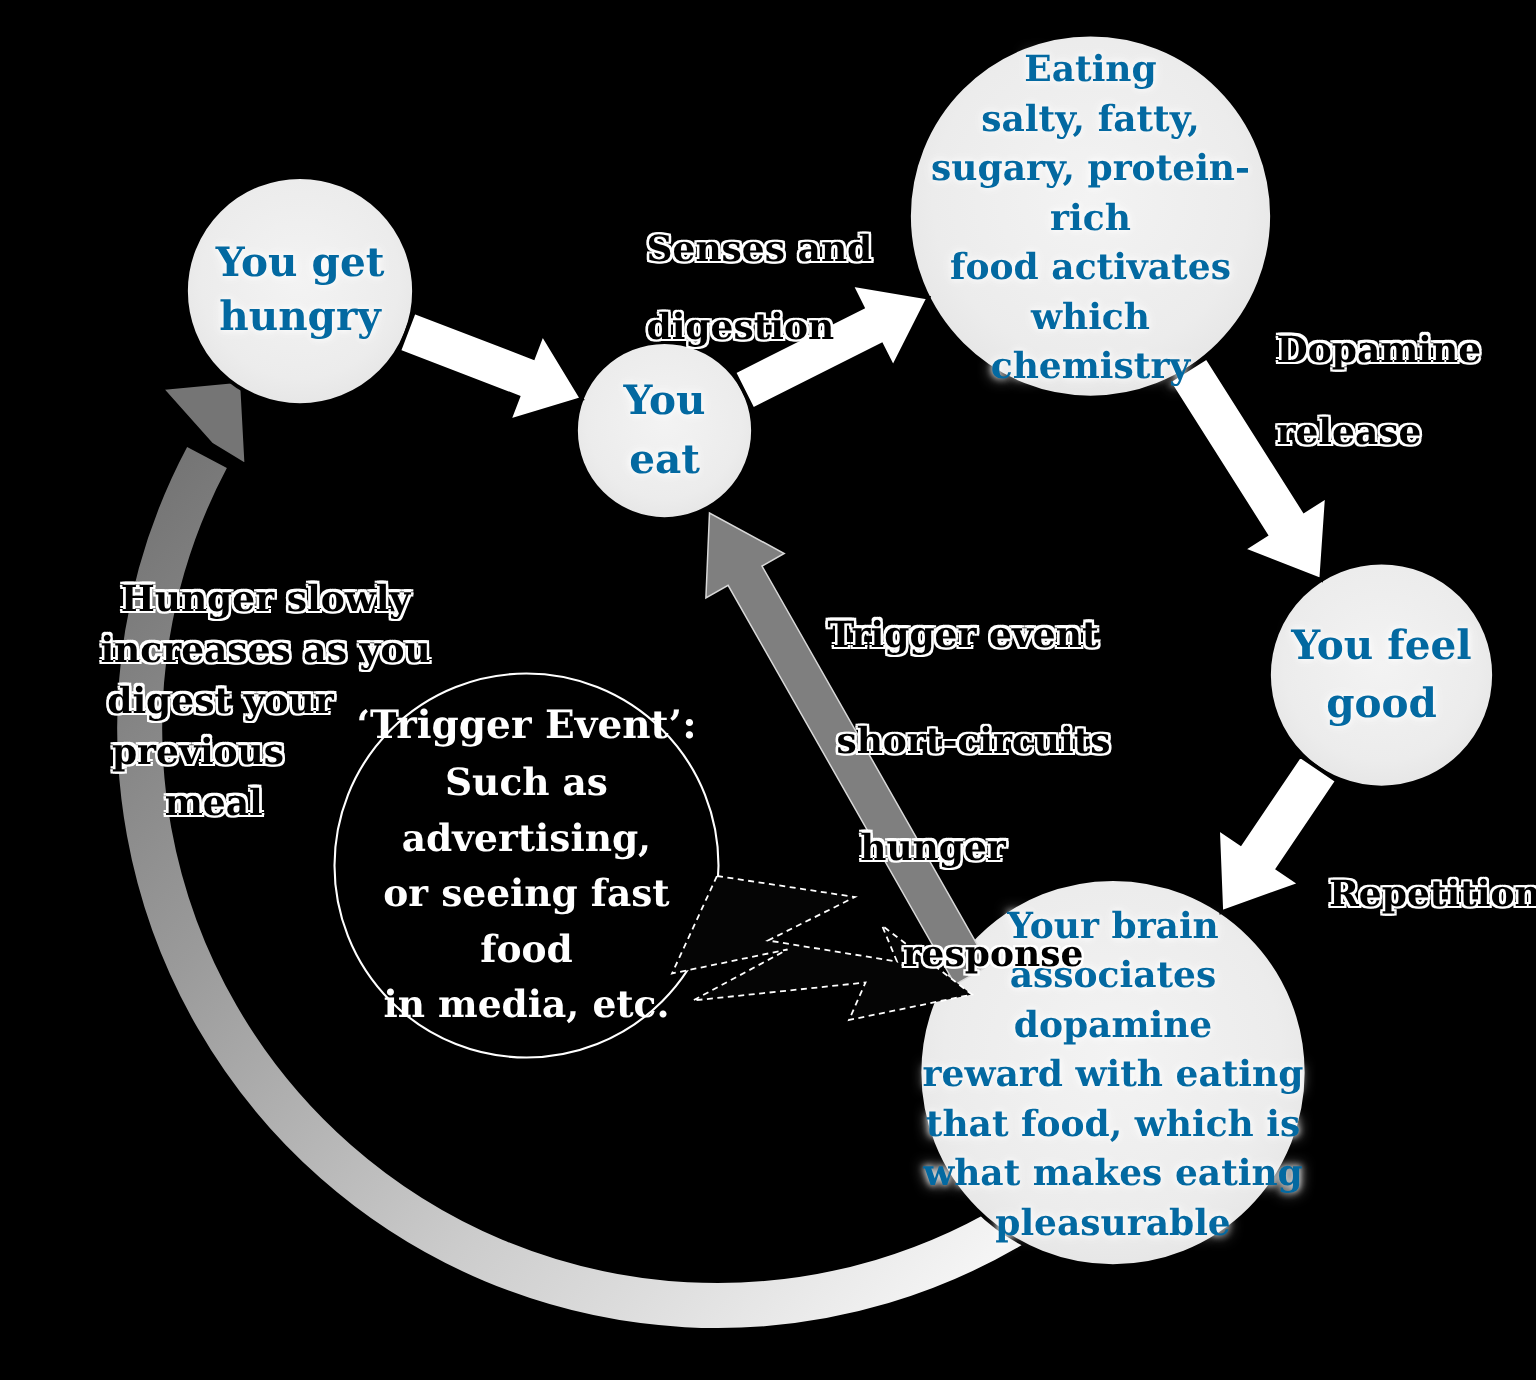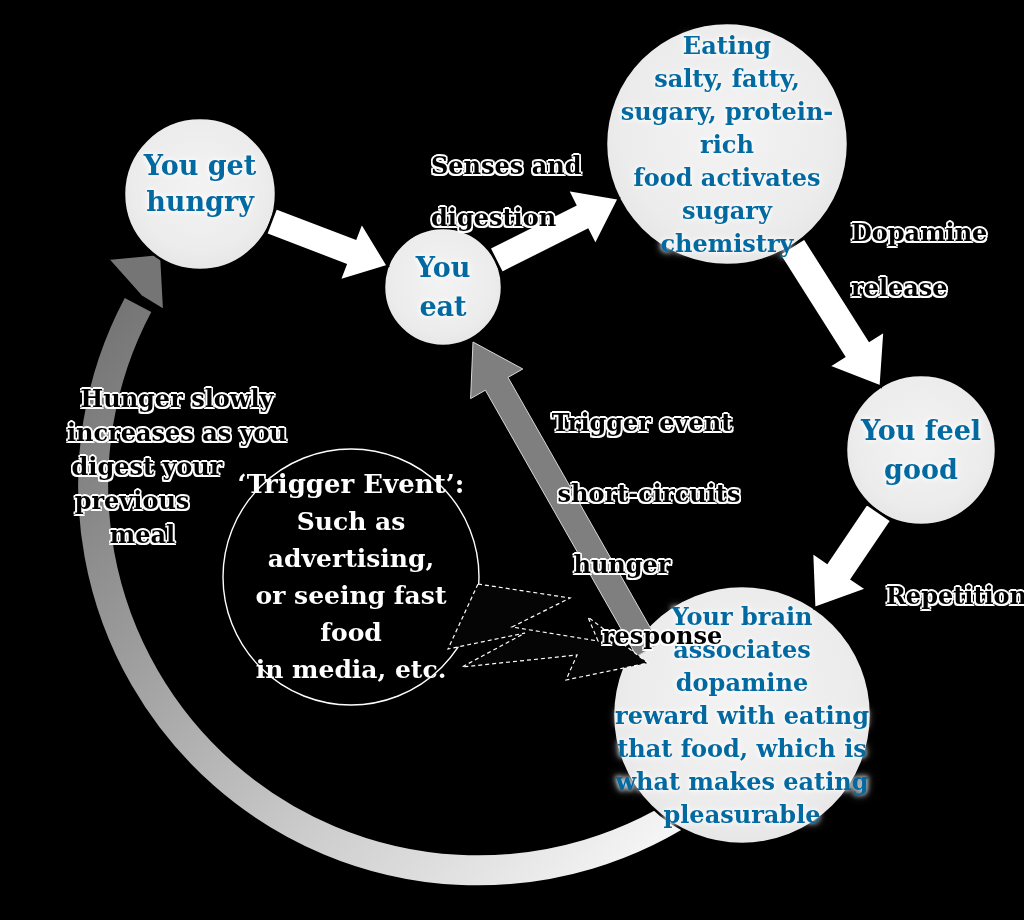--- a/index.html
+++ b/index.html
@@ -50,35 +50,35 @@
     <polygon points="266,234.2 345.5,264.7 339.4,280.6 387.9,265.9 361.6,222.6 355.5,238.5 276,208" fill="#ffffff" stroke="#000" stroke-width="2.5"></polygon>
     <polygon points="502,273 587.7,229.9 595.4,245.1 618.9,198.5 567.5,189.7 575.1,204.9 489.4,248" fill="#ffffff" stroke="#000" stroke-width="2.5"></polygon>
     <polygon points="779.2,254.3 844,356.6 828.8,366.3 880.8,386.6 884.6,330.9 869.4,340.6 804.6,238.3" fill="#ffffff" stroke="#000" stroke-width="2.5"></polygon>
     <polygon points="866.6,503.8 827,562.4 812,552.3 814.2,608.1 866.8,589.3 851.8,579.2 891.4,520.6" fill="#ffffff" stroke="#000" stroke-width="2.5"></polygon>
 
     <polygon points="659.3,643.6 508,377.4 522.8,369 473,342 470.6,398.6 485.4,390.2 636.7,656.4" fill="#7f7f7f" stroke="#d8d8d8" stroke-width="1"></polygon>
 
     <polygon points="478,584 570,598 512,627 598,641 588,617 648,663 566,680 577,655 462,667 525,633 448,649" fill="#050505" stroke="#ffffff" stroke-width="1.2" stroke-dasharray="4 3"></polygon>
   </svg>
 
-  <div class="txt node-text" style="left:124px;top:108px;width:152px;height:152px;font-size:27px;">
+  <div class="txt node-text" style="left:124px;top:118px;width:152px;height:152px;font-size:27px;">
     <span class="ln">You get</span>
     <span class="ln">hungry</span>
   </div>
 
   <div class="txt node-text" style="left:384px;top:228px;width:118px;height:118px;font-size:27px;line-height:1.45;">
     <span class="ln">You</span>
     <span class="ln">eat</span>
   </div>
 
   <div class="txt node-text" style="left:606px;top:23px;width:242px;height:242px;font-size:24px;line-height:33px;">
     <span class="ln">Eating</span>
     <span class="ln">salty, fatty,</span>
     <span class="ln">sugary, protein-rich</span>
-    <span class="ln">food activates sugary</span>
+    <span class="ln">food activates which</span>
     <span class="ln">chemistry</span>
   </div>
 
   <div class="txt node-text" style="left:846px;top:375px;width:150px;height:150px;font-size:27px;line-height:1.45;">
     <span class="ln">You feel</span>
     <span class="ln">good</span>
   </div>
 
   <div class="txt node-text" style="left:613px;top:586px;width:258px;height:258px;font-size:24px;line-height:33px;">
     <span class="ln">Your brain</span>

